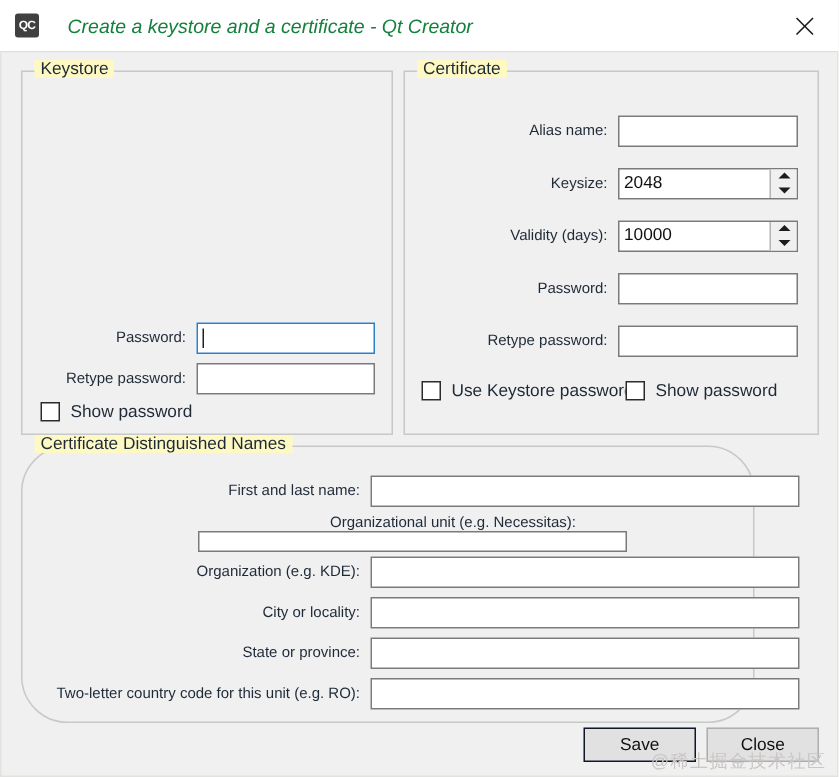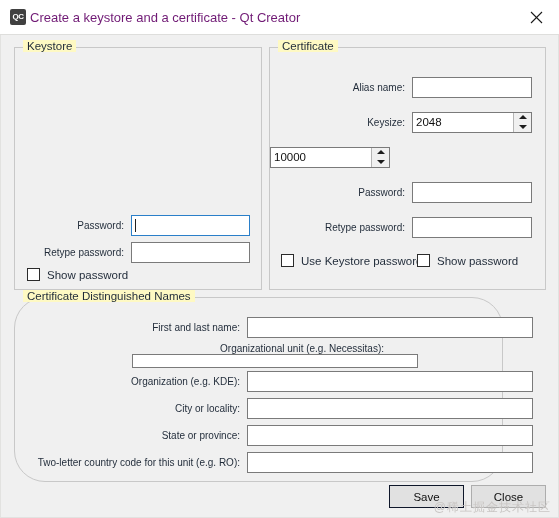--- a/index.html
+++ b/index.html
@@ -28,36 +28,37 @@
     background: #ffffff;
     border-bottom: 1px solid #dededc;
     display: flex;
     align-items: center;
     box-sizing: border-box;
   }
   .app-icon {
     width: 16px;
     height: 16px;
     margin-left: 10px;
-    margin-right: 4px;
+    margin-right: 19px;
     background: #404040;
     border-radius: 2px;
     color: #ffffff;
     font-size: 8px;
     line-height: 16px;
     text-align: center;
     letter-spacing: -0.5px;
     font-family: "Liberation Sans", sans-serif;
     flex: 0 0 auto;
     font-weight: bold;
   }
   .title-text {
     font-size: 13px;
-    color: #701a75;
-    white-space: nowrap;
+    color: #15803d;
+    white-space: nowrap;
+    font-style: italic;
   }
   .win-close {
     position: absolute;
     right: 0; top: 0;
     width: 46px;
     height: 34px;
     display: flex;
     align-items: center;
     justify-content: center;
     cursor: default;
@@ -281,20 +282,21 @@
                 <span class="tri-up"></span>
               </span>
             <span class="spin-down">
                 <span class="tri-down"></span>
               </span>
           </span>
         </span>
       </div>
 
       <div class="row" style="left:0px; top:98px; width:265px;">
+        <div class="lbl" style="width:142px;">Validity (days):</div>
         <span class="spin-wrap">
           <input class="field" type="text" style="width: 120px; padding-right: 20px;" value="10000">
           <span class="spin-btns">
             <span class="spin-up">
                 <span class="tri-up"></span>
               </span>
             <span class="spin-down">
                 <span class="tri-down"></span>
               </span>
           </span>

